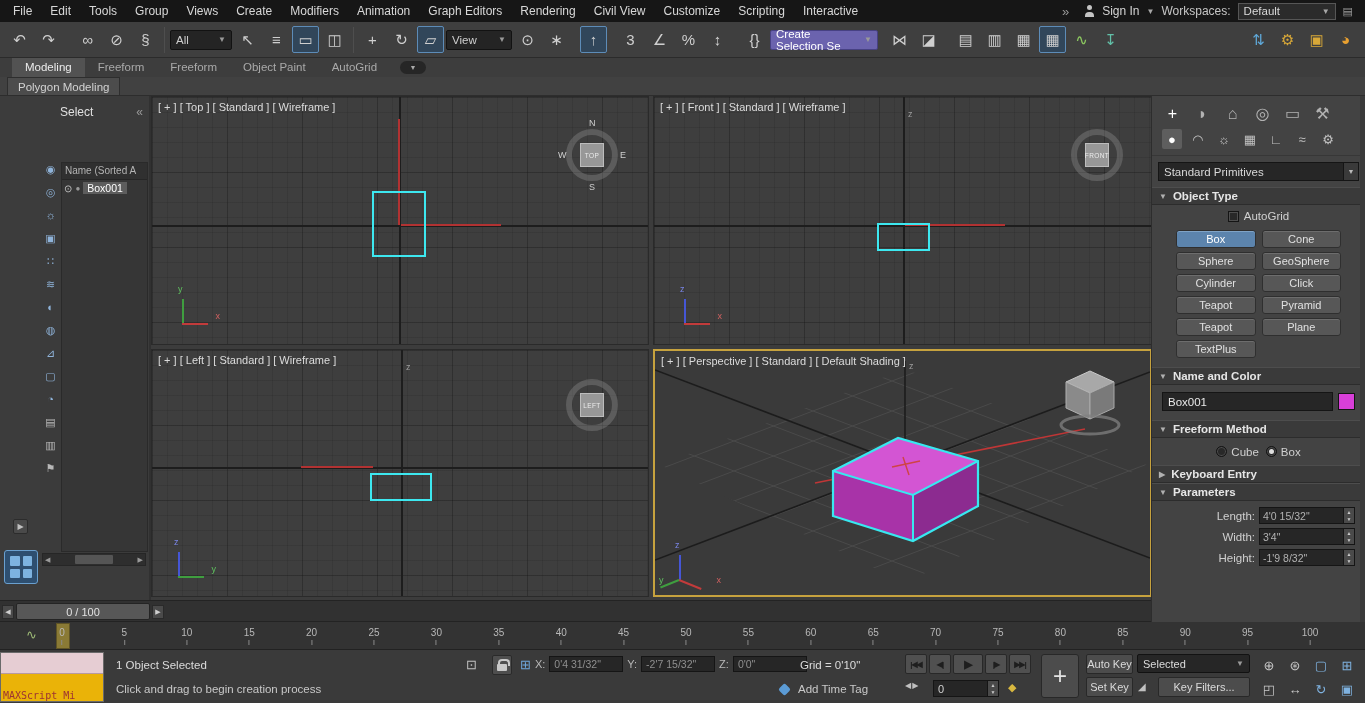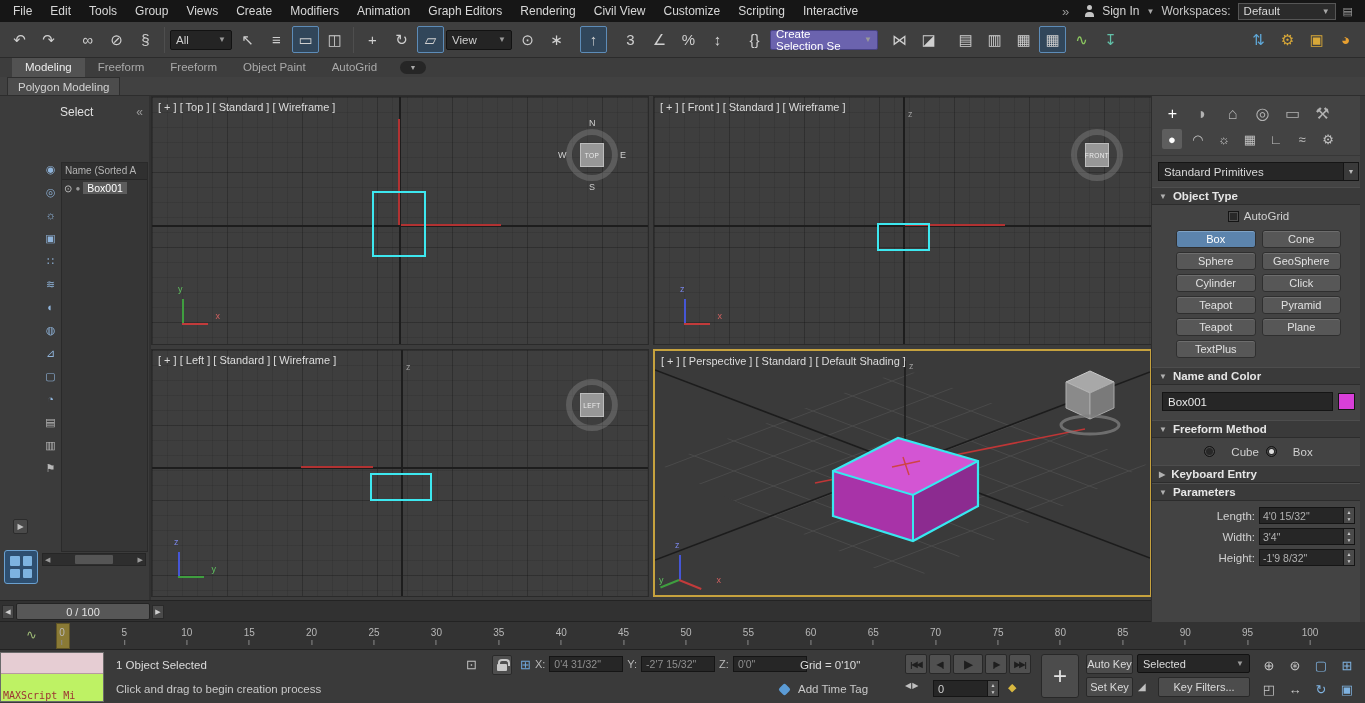--- a/index.html
+++ b/index.html
@@ -98,21 +98,21 @@
 .rollout .arr{font-size:8px;color:#b0b0b0}
 .autogrid{display:flex;align-items:center;gap:5px;justify-content:center;height:22px;font-size:11.5px;color:#d0d0d0}
 .checkbox{width:11px;height:11px;background:#282828;border:1px solid #141414;box-shadow:inset 0 0 0 1px #4e4e4e}
 .ot-grid{display:grid;grid-template-columns:1fr 1fr;gap:4px 6px;padding:3px 24px 9px 24px}
 .ot-btn{height:18px;background:#575757;border:1px solid #2f2f2f;border-radius:3px;font-size:11px;color:#e0e0e0;display:flex;align-items:center;justify-content:center;box-shadow:inset 0 1px 0 #6d6d6d;font-family:"Liberation Sans",sans-serif}
 .ot-btn.on{background:#5c84ad;box-shadow:inset 0 1px 0 #7fa3c6;color:#fff}
 .nc-row{display:flex;align-items:center;gap:5px;padding:7px 10px 9px 10px}
 .nc-field{flex:1;height:19px;background:#262626;border:1px solid #151515;color:#e8e8e8;font-size:11.5px;display:flex;align-items:center;padding:0 5px}
 .nc-swatch{width:17px;height:17px;border:1px solid #141414}
 .cm-row{display:flex;align-items:center;gap:7px;justify-content:center;height:27px;font-size:11.5px;color:#d0d0d0}
-.cm-opt{display:flex;align-items:flex-start;gap:16px}
+.cm-opt{display:flex;align-items:flex-start;gap:4px}
 .radio{width:11px;height:11px;border-radius:50%;background:#282828;border:1px solid #141414;box-shadow:inset 0 0 0 1px #4e4e4e;position:relative;display:inline-block}
 .cm-opt.sel .radio::after{content:"";position:absolute;inset:2px;border-radius:50%;background:#dedede}
 .param-rows{padding:6px 10px 8px 4px;display:flex;flex-direction:column;gap:4px}
 .param-row{display:flex;align-items:center;gap:4px;justify-content:flex-end}
 .param-row .pl{font-size:11.5px;color:#cfcfcf}
 .spin-field{width:96px;height:17px;background:#262626;border:1px solid #151515;display:flex;align-items:center}
 .spin-field .val{flex:1;font-size:10.5px;color:#b2b2b2;padding:0 3px;white-space:nowrap;overflow:hidden}
 .spin{width:11px;height:100%;display:flex;flex-direction:column;border-left:1px solid #151515}
 .spin i{flex:1;background:#4a4a4a;font-size:5px;color:#ccc;display:flex;align-items:center;justify-content:center;font-style:normal}
 
@@ -121,21 +121,21 @@
 .ts-handle{position:absolute;left:16px;top:2px;width:134px;height:17px;background:#575757;border:1px solid #242424;border-radius:2px;display:flex;align-items:center;justify-content:center;font-size:11px;color:#e2e2e2}
 .ruler{position:absolute;left:0;top:622px;width:100%;height:28px;background:#333;border-bottom:1px solid #222}
 .ruler .marker{position:absolute;left:56px;top:1px;width:14px;height:26px;background:#8a7a35;border:1px solid #5f5426}
 .tick{position:absolute;top:5px;transform:translateX(-50%);font-size:10px;color:#b8b8b8;text-align:center}
 .tick::after{content:"";display:block;width:1px;height:5px;background:#8a8a8a;margin:2px auto 0}
 .mini-curve{position:absolute;left:26px;top:5px;font-size:13px;color:#a0bd78}
 
 .sbar{position:absolute;left:0;top:650px;width:100%;height:53px;background:#3a3a3a}
 .mxs{position:absolute;left:0;top:2px;width:104px;height:50px;border:1px solid #6a6a6a;display:flex;flex-direction:column}
 .mxs-top{flex:1;background:#e6cdd3;border-bottom:1px solid #b89aa0}
-.mxs-bot{flex:1.3;background:#bef264;position:relative}
+.mxs-bot{flex:1.3;background:#eab308;position:relative}
 .mxs-label{position:absolute;left:2px;bottom:0;font-size:10px;color:#9c3333;font-family:"DejaVu Sans Mono",monospace;white-space:nowrap}
 .sb-text{position:absolute;font-size:11.5px;color:#dcdcdc;white-space:nowrap}
 .sb-icon{position:absolute;font-size:13px;color:#c0c0c0}
 .sb-lockbtn{position:absolute;width:20px;height:20px;background:#4e4e4e;border:1px solid #2a2a2a;border-radius:2px;display:flex;align-items:center;justify-content:center}
 .lock{width:10px;height:7px;background:#c8c8c8;border-radius:1px;position:relative;margin-top:5px}
 .lock::before{content:"";position:absolute;top:-5px;left:1px;width:8px;height:5px;border:2px solid #c8c8c8;border-bottom:none;border-radius:4px 4px 0 0}
 .coords{position:absolute;left:520px;top:6px;display:flex;align-items:center;gap:4px;font-size:11px;color:#b8b8b8}
 .cfield{width:74px;height:16px;background:#262626;border:1px solid #151515;color:#8f8f8f;display:flex;align-items:center;padding:0 4px;font-size:10.5px;white-space:nowrap;overflow:hidden}
 .ttag-icon{width:9px;height:9px;background:#5b9bd5;transform:rotate(45deg);border-radius:2px;display:inline-block}
 .playback{position:absolute;left:905px;top:4px;display:flex;gap:2px}

